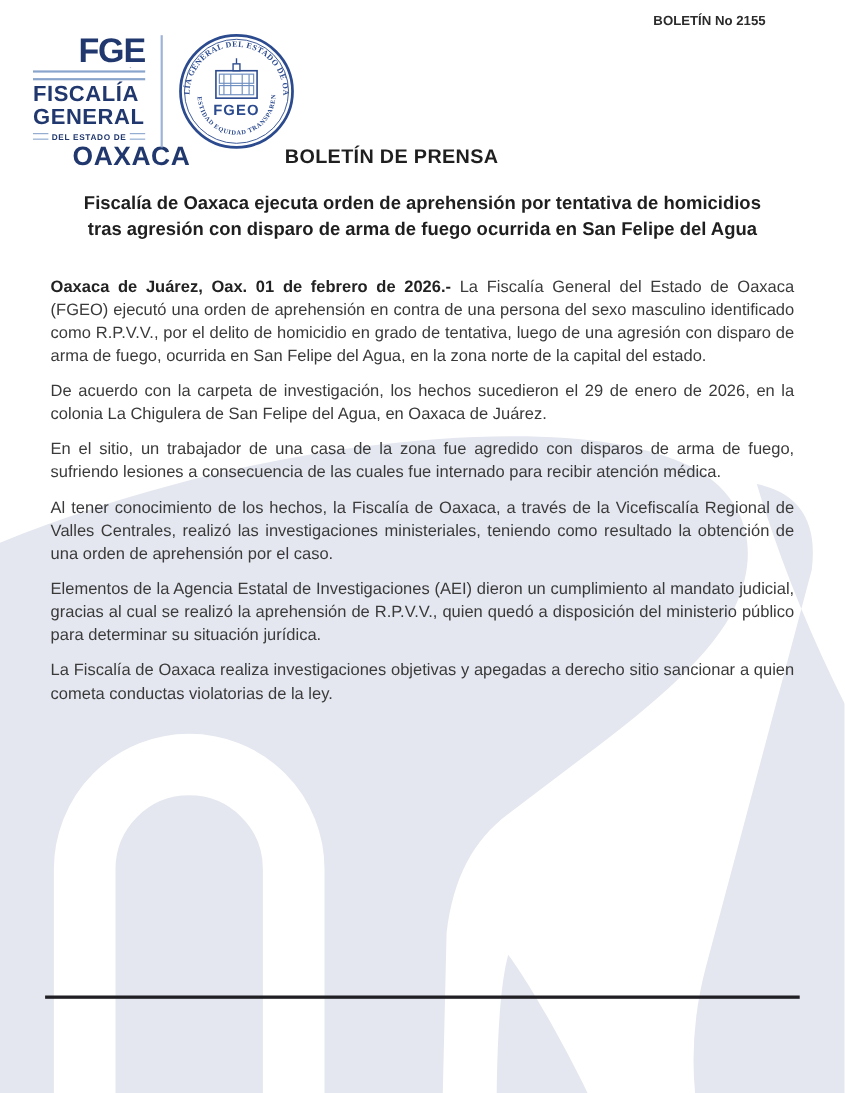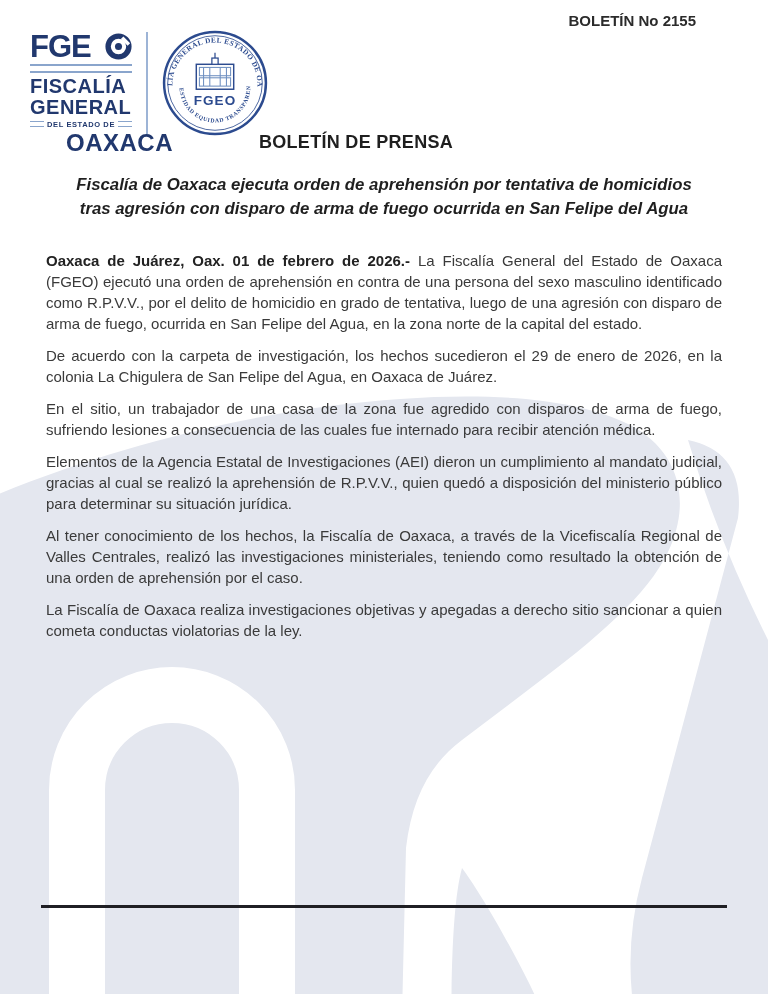--- a/index.html
+++ b/index.html
@@ -9,42 +9,42 @@
     background:#ffffff;
     overflow:hidden;
     font-family:"Liberation Sans", sans-serif;
     color:#3a3a3a;
   }
   
   .watermark{position:absolute;left:0;top:0;width:768px;height:994px;z-index:0;}
   
   .header{position:absolute;left:30px;top:30px;display:flex;align-items:flex-start;z-index:2;}
   .wordmark{width:102px;display:flex;flex-direction:column;align-items:stretch;color:#21386e;}
-  .fgeo-row{display:flex;align-items:center;justify-content:space-between;height:32px;}
+  .fgeo-row{display:flex;align-items:flex-end;justify-content:space-between;height:32px;flex-direction:column;}
   .fgeo-text{font-weight:bold;font-size:31px;letter-spacing:-1px;line-height:1;}
   .dbl-rule{height:5px;border-top:2px solid #8aa5cc;border-bottom:2px solid #8aa5cc;margin:2px 0 3px 0;}
   .wm-line1,.wm-line2{font-weight:bold;font-size:20px;line-height:1.04;letter-spacing:0.5px;}
   .wm-small-row{display:flex;align-items:center;gap:3px;margin:2px 0;}
   .wm-small-row .side{flex:1;height:4px;border-top:1.5px solid #8aa5cc;border-bottom:1.5px solid #8aa5cc;}
   .wm-line3{font-weight:bold;font-size:7.5px;letter-spacing:0.6px;white-space:nowrap;}
   .wm-line4{font-weight:bold;font-size:24px;line-height:1;letter-spacing:0.5px;margin-left:36px;}
   .logo-divider{width:2px;height:102px;background:#9db4d6;margin:2px 14px 0 14px;}
   .bulletin-no{
     position:absolute;right:72px;top:12px;
-    font-weight:bold;font-size:15px;color:#2b2b2b;z-index:2;
+    font-weight:bold;font-size:12px;color:#2b2b2b;z-index:2;
   }
   
   .kicker{
     position:absolute;left:0;top:132px;width:712px;text-align:center;
     font-weight:bold;font-size:18px;color:#1f1f1f;letter-spacing:0.3px;z-index:2;
   }
   .headline{
     position:absolute;left:36px;top:173px;width:696px;text-align:center;
     font-weight:bold;font-size:16.8px;line-height:24px;color:#1f1f1f;
-    white-space:pre-line;z-index:2;font-style:italic;
+    white-space:pre-line;z-index:2;
   }
   
   .body-text{
     position:absolute;left:46px;top:250px;width:676px;z-index:2;
   }
   .para{
     margin:0 0 11px 0;
     font-size:15px;line-height:21px;
     text-align:justify;color:#3a3a3a;
   }
@@ -132,22 +132,22 @@
 
   <div class="kicker">BOLETÍN DE PRENSA</div>
 
   <div class="headline">Fiscalía de Oaxaca ejecuta orden de aprehensión por tentativa de homicidios
 tras agresión con disparo de arma de fuego ocurrida en San Felipe del Agua</div>
 
   <div class="body-text" id="body-paragraphs">
       <p class="para"><strong>Oaxaca de Juárez, Oax. 01 de febrero de 2026.- </strong>La Fiscalía General del Estado de Oaxaca (FGEO) ejecutó una orden de aprehensión en contra de una persona del sexo masculino identificado como R.P.V.V., por el delito de homicidio en grado de tentativa, luego de una agresión con disparo de arma de fuego, ocurrida en San Felipe del Agua, en la zona norte de la capital del estado.</p>
       <p class="para">De acuerdo con la carpeta de investigación, los hechos sucedieron el 29 de enero de 2026, en la colonia La Chigulera de San Felipe del Agua, en Oaxaca de Juárez.</p>
       <p class="para">En el sitio, un trabajador de una casa de la zona fue agredido con disparos de arma de fuego, sufriendo lesiones a consecuencia de las cuales fue internado para recibir atención médica.</p>
+      <p class="para">Al tener conocimiento de los hechos, la Fiscalía de Oaxaca, a través de la Vicefiscalía Regional de Valles Centrales, realizó las investigaciones ministeriales, teniendo como resultado la obtención de una orden de aprehensión por el caso.</p>
       <p class="para">Elementos de la Agencia Estatal de Investigaciones (AEI) dieron un cumplimiento al mandato judicial, gracias al cual se realizó la aprehensión de R.P.V.V., quien quedó a disposición del ministerio público para determinar su situación jurídica.</p>
-      <p class="para">Al tener conocimiento de los hechos, la Fiscalía de Oaxaca, a través de la Vicefiscalía Regional de Valles Centrales, realizó las investigaciones ministeriales, teniendo como resultado la obtención de una orden de aprehensión por el caso.</p>
       <p class="para">La Fiscalía de Oaxaca realiza investigaciones objetivas y apegadas a derecho sitio sancionar a quien cometa conductas violatorias de la ley.</p>
     </div>
 
   <div class="footer">
     <div class="footer-rule"></div>
   </div>
 
 </div>
 
 </body></html>

